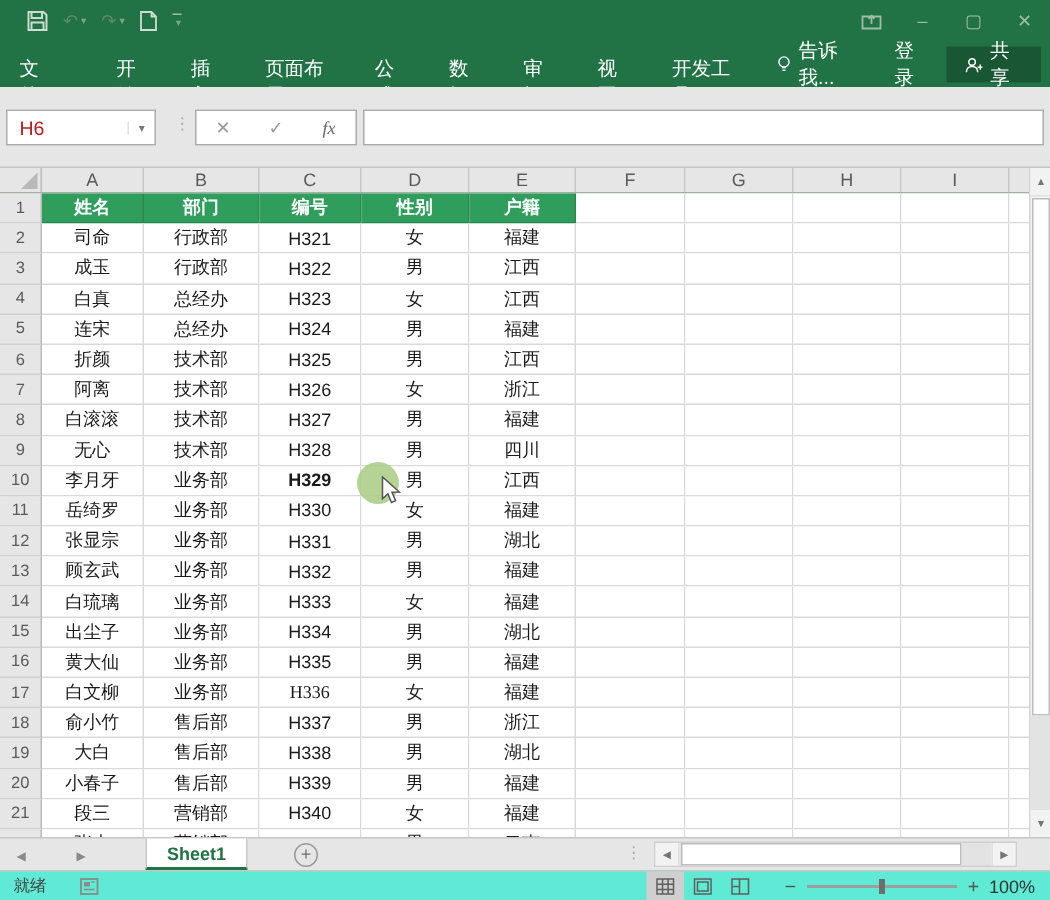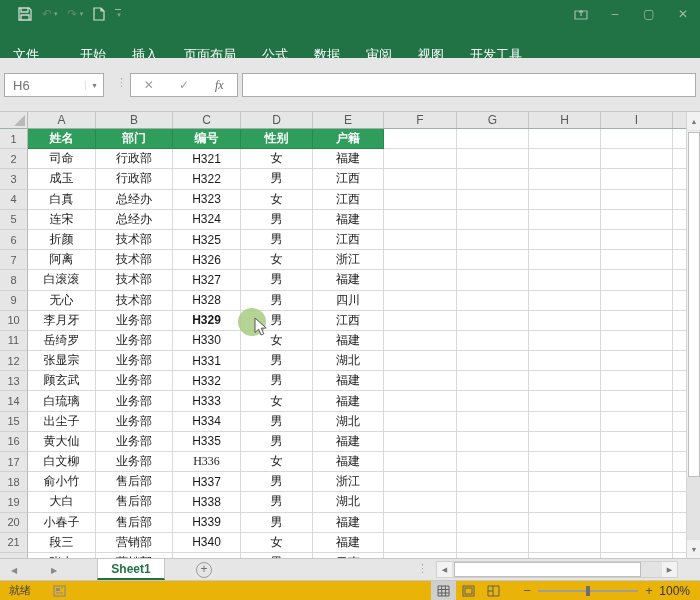--- a/index.html
+++ b/index.html
@@ -28,21 +28,21 @@
   .tellme { display:flex; align-items:center; gap:5px; padding:0 10px; }
   .signin { padding:0 12px; }
   .share { display:flex; align-items:center; gap:5px; padding:0 12px; height:24px; margin-right:6px;
            background:rgba(0,0,0,0.25); border-radius:1px; }
 
   
   .fbar { position:absolute; left:0; top:58px; width:700px; height:54px; background:#E6E6E6;
           border-bottom:1px solid #C6C6C6; }
   .namebox { position:absolute; left:4px; top:15px; width:100px; height:24px; background:#fff;
              border:1px solid #ABABAB; display:flex; align-items:center; }
-  .namebox .nb-text { flex:1; padding-left:8px; color:#737373; font-size:13px; }
+  .namebox .nb-text { flex:1; padding-left:8px; color:#b91c1c; font-size:13px; }
   .namebox .nb-drop { width:18px; text-align:center; color:#777; font-size:8px; border-left:1px solid #E0E0E0; }
   .fsplit { position:absolute; left:116px; top:18px; color:#AAAAAA; font-size:11px; letter-spacing:0; }
   .fbuttons { position:absolute; left:130px; top:15px; width:108px; height:24px; background:#fff;
               border:1px solid #ABABAB; display:flex; align-items:center; }
   .fbtn { flex:1; text-align:center; color:#9B9B9B; font-size:12px; }
   .fbtn.fx { font-style:italic; font-family:"Liberation Serif","DejaVu Serif",serif; color:#666; }
   .finput { position:absolute; left:242px; top:15px; width:454px; height:24px; background:#fff;
             border:1px solid #ABABAB; }
 
   
@@ -87,21 +87,21 @@
                border-radius:50%; color:#6E6E6E; font-size:12px; line-height:13px; text-align:center; background:#E6E6E6; }
   .sb-split { position:absolute; left:417px; top:3px; color:#AAAAAA; font-size:11px; }
   .hscroll { position:absolute; left:436px; top:2px; width:242px; height:17px; background:#E3E3E3; border:1px solid #D0D0D0; }
   .hs-btn { position:absolute; top:0; width:16px; height:15px; background:#F2F2F2;
             display:flex; align-items:center; justify-content:center; color:#767676; font-size:7px; }
   .hs-left { left:0; border-right:1px solid #E1E1E1; }
   .hs-right { right:0; border-left:1px solid #E1E1E1; }
   .hs-thumb { position:absolute; left:17px; top:0; width:187px; height:15px; background:#FFFFFF; border:1px solid #BDBDBD; }
 
   
-  .statusbar { position:absolute; left:0; top:580px; width:700px; height:20px; background:#eab308;
+  .statusbar { position:absolute; left:0; top:580px; width:700px; height:20px; background:#5eead4;
                border-top:1px solid #C6C6C6; display:flex; align-items:center; color:#444; font-size:11px; }
   .sb-ready { padding-left:9px; }
   .sb-macro { margin-left:22px; display:flex; align-items:center; }
   .sb-right { margin-left:auto; display:flex; align-items:center; height:100%; }
   .view-btn { width:25px; height:100%; display:flex; align-items:center; justify-content:center; color:#666; }
   .view-btn.active { background:#CFCFCF; }
   .zoom-out { margin-left:14px; color:#555; font-size:13px; width:14px; text-align:center; }
   .zoom-track { position:relative; width:100px; height:2px; background:#9E9E9E; margin:0 4px; }
   .zoom-thumb { position:absolute; left:48px; top:-4px; width:4px; height:10px; background:#6E6E6E; }
   .zoom-in { color:#555; font-size:13px; width:14px; text-align:center; }
@@ -158,20 +158,38 @@
   <div class="ribbon">
     <span class="rtab">文件</span>
     <span class="rtab" style="margin-left:15px;">开始</span>
     <span class="rtab">插入</span>
     <span class="rtab">页面布局</span>
     <span class="rtab">公式</span>
     <span class="rtab">数据</span>
     <span class="rtab">审阅</span>
     <span class="rtab">视图</span>
     <span class="rtab">开发工具</span>
+    <div class="ribbon-right">
+      <span class="tellme">
+        <svg width="11" height="14" viewBox="0 0 11 14">
+            <circle cx="5.5" cy="5" r="4" fill="none" stroke="#fff" stroke-width="1.1"></circle>
+            <path d="M4 9.5 h3 M4.3 11.5 h2.4" stroke="#fff" stroke-width="1.1"></path>
+          </svg>
+        <span>告诉我...</span>
+      </span>
+      <span class="signin">登录</span>
+      <span class="share">
+        <svg width="15" height="13" viewBox="0 0 15 13">
+            <circle cx="6" cy="4" r="2.6" fill="none" stroke="#fff" stroke-width="1.2"></circle>
+            <path d="M1.5 12 c0-3 2-4.5 4.5-4.5 c2.5 0 4.5 1.5 4.5 4.5" fill="none" stroke="#fff" stroke-width="1.2"></path>
+            <path d="M12.5 6 v4 M10.5 8 h4" stroke="#fff" stroke-width="1.2"></path>
+          </svg>
+        <span>共享</span>
+      </span>
+    </div>
   </div>
 
   <div class="fbar">
     <div class="namebox">
       <span class="nb-text">H6</span>
       <span class="nb-drop">▾</span>
     </div>
     <span class="fsplit">⋮</span>
     <div class="fbuttons">
       <span class="fbtn">✕</span>

